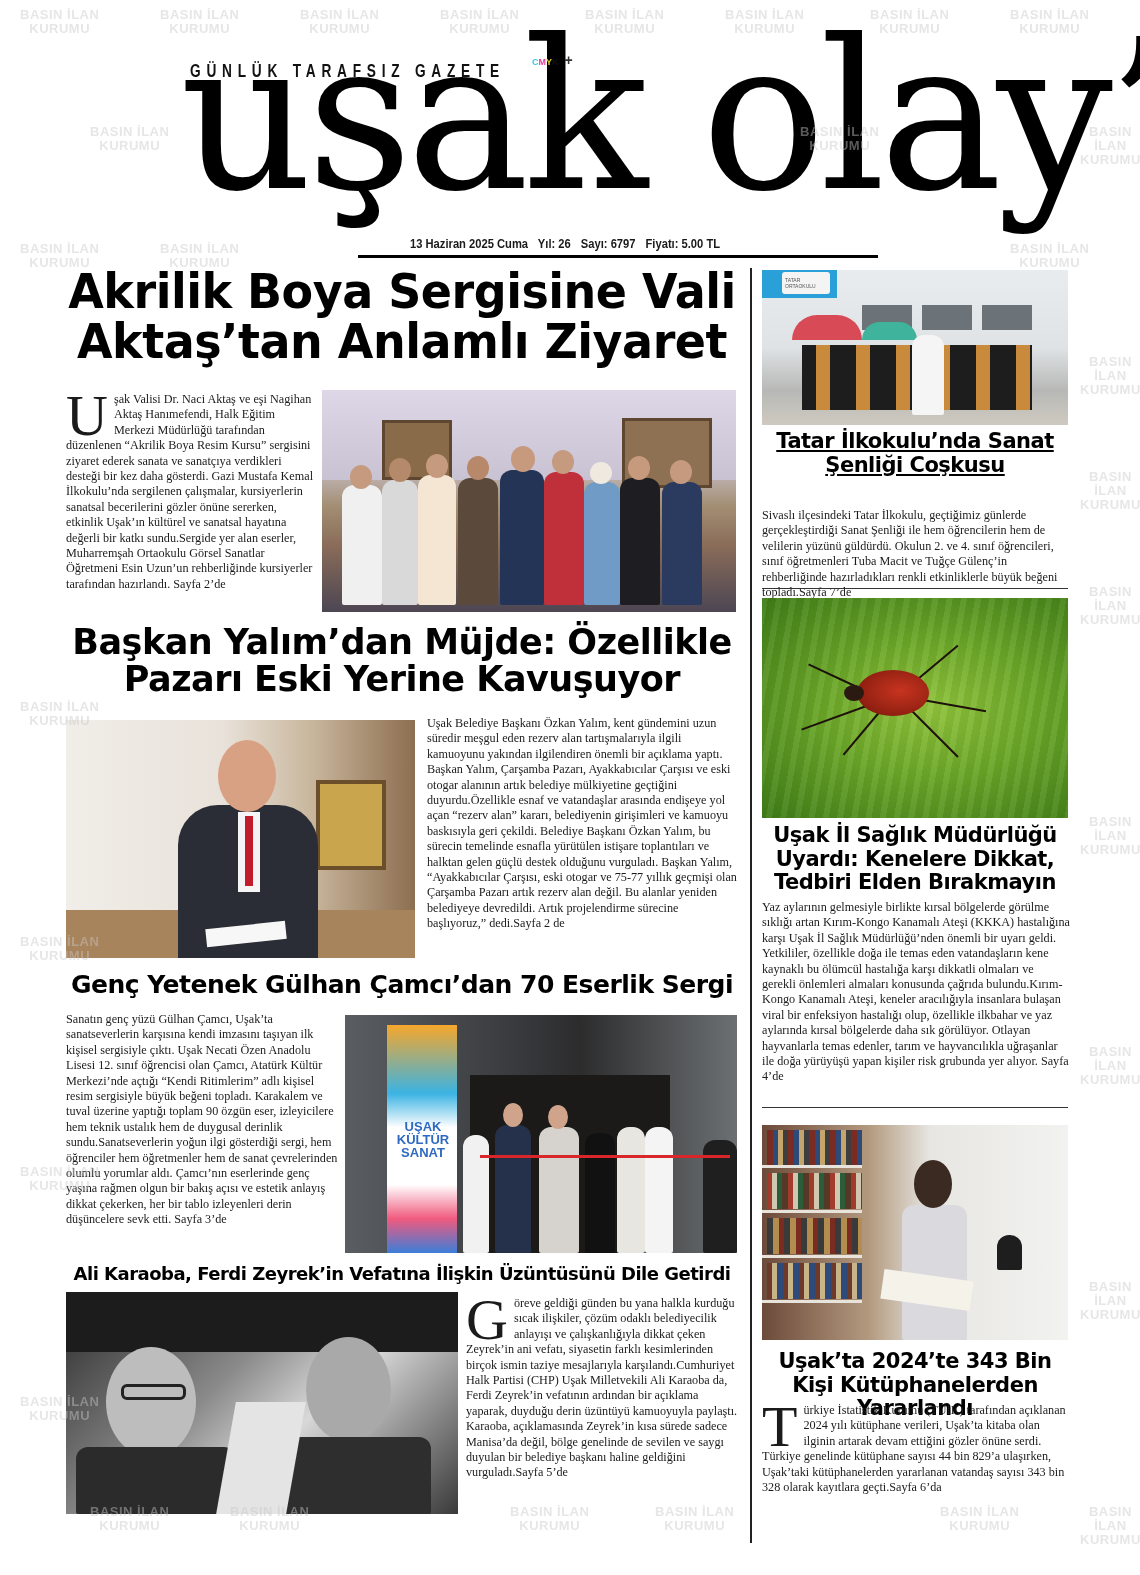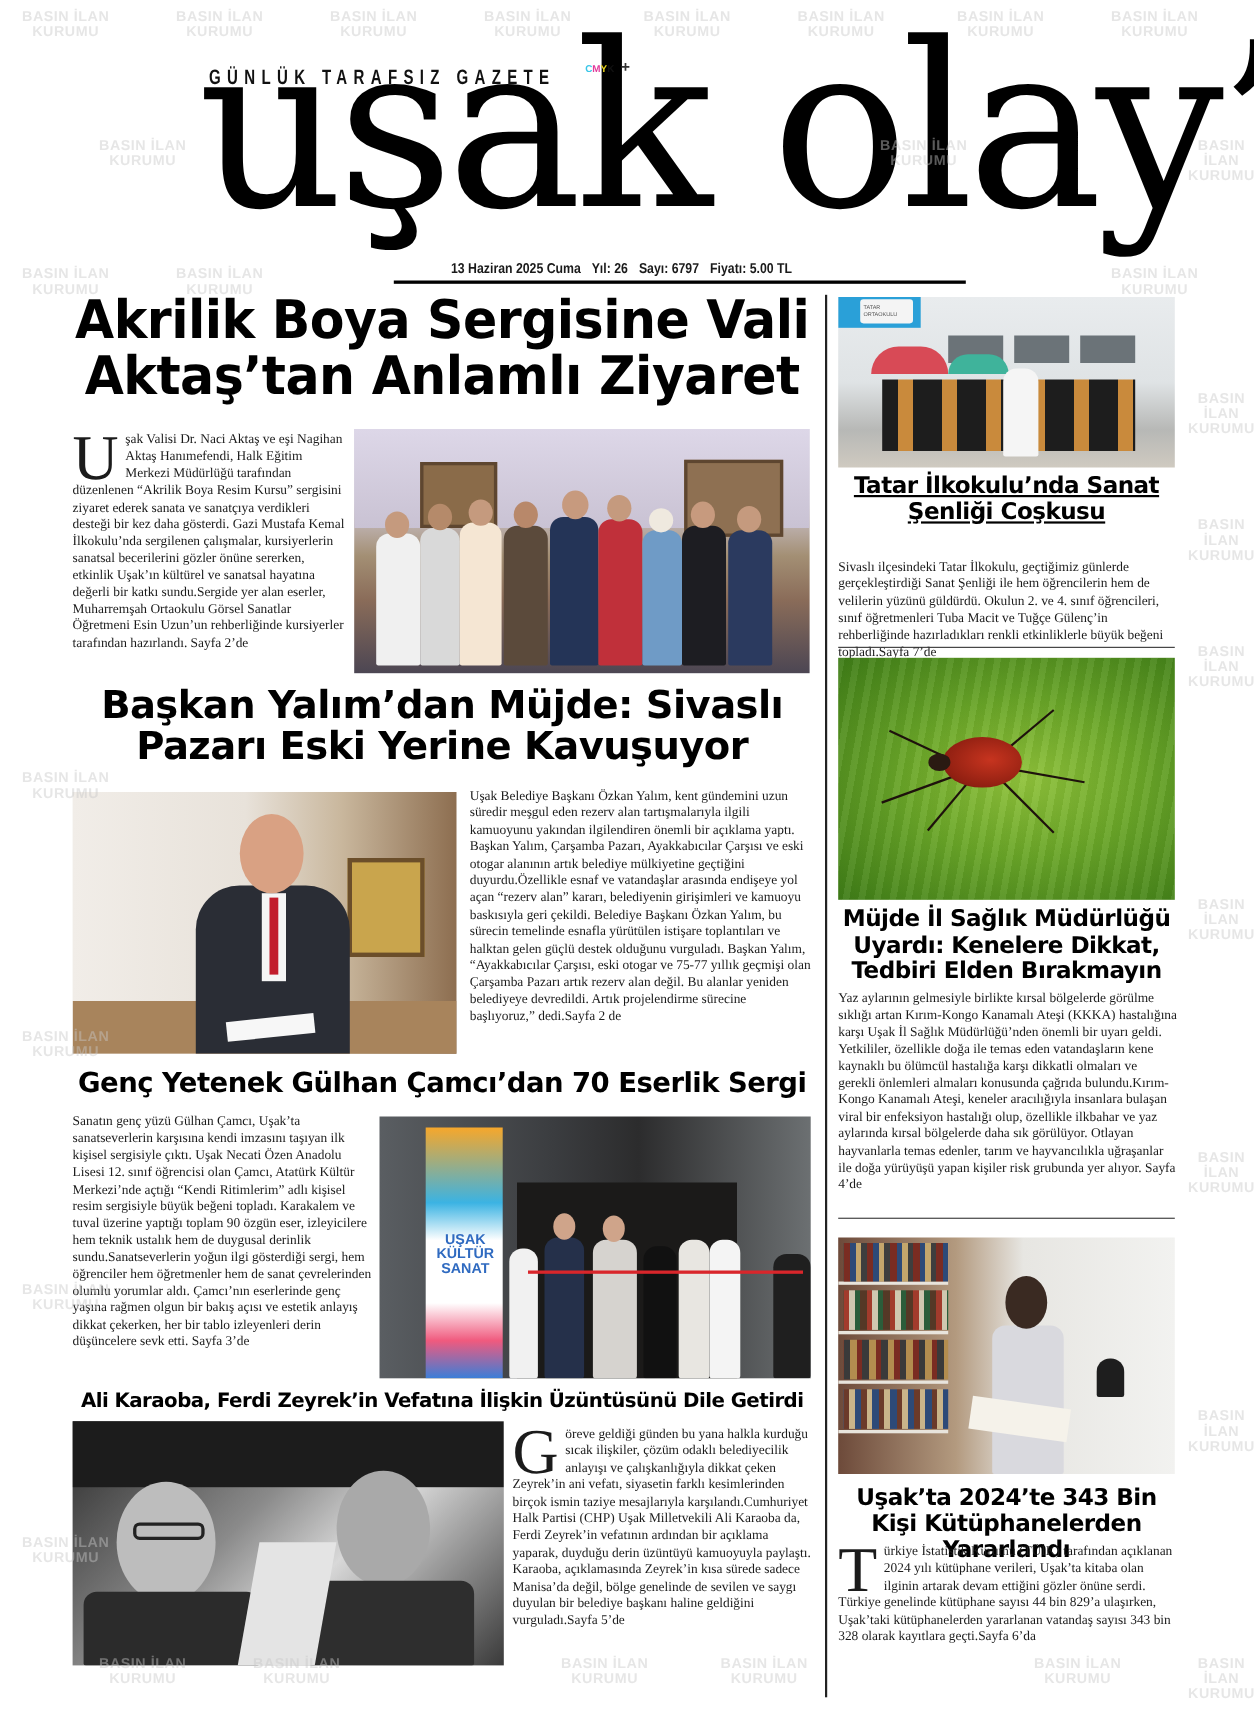--- a/index.html
+++ b/index.html
@@ -226,21 +226,21 @@
     <div class="person" style="left:262px;top:92px;width:36px;height:123px;background:#6f9bc6;"></div>
     <div class="head" style="left:268px;top:72px;width:22px;height:22px;background:#efe9df;"></div>
     <div class="person" style="left:298px;top:88px;width:40px;height:127px;background:#1d1d22;"></div>
     <div class="head" style="left:306px;top:66px;width:22px;height:24px;background:#c79a7e;"></div>
     <div class="person" style="left:340px;top:92px;width:40px;height:123px;background:#2b3a5f;"></div>
     <div class="head" style="left:348px;top:70px;width:22px;height:24px;background:#c59a7e;"></div>
   </div>
 </article>
 
 <article>
-  <h2 class="hl hl-2">Başkan Yalım’dan Müjde: Sivaslı Pazarı Eski Yerine Kavuşuyor</h2>
+  <h2 class="hl hl-2">Başkan Yalım’dan Müjde: Özellikle Pazarı Eski Yerine Kavuşuyor</h2>
   <div class="photo ph2">
     <div class="shape" style="left:250px;top:60px;width:70px;height:90px;background:#c9a54d;border:4px solid #6b4e2a;"></div>
     <div class="shape" style="left:0;top:190px;width:349px;height:48px;background:#a8845c;"></div>
     <div class="person" style="left:112px;top:85px;width:140px;height:153px;background:#2a2d35;border-radius:40px 40px 0 0;"></div>
     <div class="shape" style="left:172px;top:92px;width:22px;height:80px;background:#f5f5f5;"></div>
     <div class="shape" style="left:179px;top:96px;width:8px;height:70px;background:#c21d2c;"></div>
     <div class="head" style="left:152px;top:20px;width:58px;height:72px;background:#d9a183;"></div>
     <div class="shape" style="left:140px;top:205px;width:80px;height:18px;background:#f7f7f7;transform:rotate(-6deg);"></div>
   </div>
   <div class="body" style="left:427px;top:716px;width:310px;">Uşak Belediye Başkanı Özkan Yalım, kent gündemini uzun süredir meşgul eden rezerv alan tartışmalarıyla ilgili kamuoyunu yakından ilgilendiren önemli bir açıklama yaptı. Başkan Yalım, Çarşamba Pazarı, Ayakkabıcılar Çarşısı ve eski otogar alanının artık belediye mülkiyetine geçtiğini duyurdu.Özellikle esnaf ve vatandaşlar arasında endişeye yol açan “rezerv alan” kararı, belediyenin girişimleri ve kamuoyu baskısıyla geri çekildi. Belediye Başkanı Özkan Yalım, bu sürecin temelinde esnafla yürütülen istişare toplantıları ve halktan gelen güçlü destek olduğunu vurguladı. Başkan Yalım, “Ayakkabıcılar Çarşısı, eski otogar ve 75-77 yıllık geçmişi olan Çarşamba Pazarı artık rezerv alan değil. Bu alanlar yeniden belediyeye devredildi. Artık projelendirme sürecine başlıyoruz,” dedi.Sayfa 2 de</div>
@@ -305,21 +305,21 @@
     <div class="shape" style="left:0;top:0;width:306px;height:220px;background:repeating-linear-gradient(100deg,rgba(255,255,255,0.06) 0 6px,rgba(0,0,0,0.04) 6px 14px);"></div>
     <div class="tick-leg" style="left:110px;top:95px;width:70px;transform:rotate(-155deg);"></div>
     <div class="tick-leg" style="left:110px;top:105px;width:75px;transform:rotate(160deg);"></div>
     <div class="tick-leg" style="left:120px;top:110px;width:60px;transform:rotate(130deg);"></div>
     <div class="tick-leg" style="left:150px;top:85px;width:60px;transform:rotate(-40deg);"></div>
     <div class="tick-leg" style="left:155px;top:100px;width:70px;transform:rotate(10deg);"></div>
     <div class="tick-leg" style="left:150px;top:112px;width:65px;transform:rotate(45deg);"></div>
     <div class="tick-body"></div>
     <div class="tick-head"></div>
   </div>
-  <h2 class="hl hl-r" style="top:824px;">Müjde İl Sağlık Müdürlüğü Uyardı: Kenelere Dikkat, Tedbiri Elden Bırakmayın</h2>
+  <h2 class="hl hl-r" style="top:824px;">Uşak İl Sağlık Müdürlüğü Uyardı: Kenelere Dikkat, Tedbiri Elden Bırakmayın</h2>
   <div class="body" style="left:762px;top:900px;width:308px;">Yaz aylarının gelmesiyle birlikte kırsal bölgelerde görülme sıklığı artan Kırım-Kongo Kanamalı Ateşi (KKKA) hastalığına karşı Uşak İl Sağlık Müdürlüğü’nden önemli bir uyarı geldi. Yetkililer, özellikle doğa ile temas eden vatandaşların kene kaynaklı bu ölümcül hastalığa karşı dikkatli olmaları ve gerekli önlemleri almaları konusunda çağrıda bulundu.Kırım-Kongo Kanamalı Ateşi, keneler aracılığıyla insanlara bulaşan viral bir enfeksiyon hastalığı olup, özellikle ilkbahar ve yaz aylarında kırsal bölgelerde daha sık görülüyor. Otlayan hayvanlarla temas edenler, tarım ve hayvancılıkla uğraşanlar ile doğa yürüyüşü yapan kişiler risk grubunda yer alıyor. Sayfa 4’de</div>
   <div class="shape" style="position:absolute;left:762px;top:1107px;width:306px;height:1px;background:#333;"></div>
 </article>
 
 <article>
   <div class="photo ph7">
     <div class="shelf" style="top:40px;"></div>
     <div class="shelf" style="top:85px;"></div>
     <div class="shelf" style="top:130px;"></div>
     <div class="shelf" style="top:175px;"></div>

